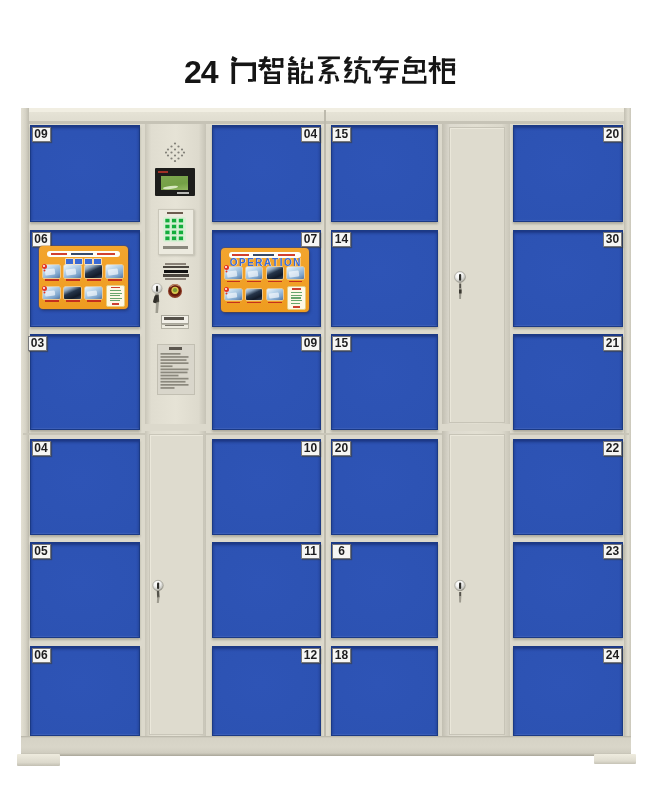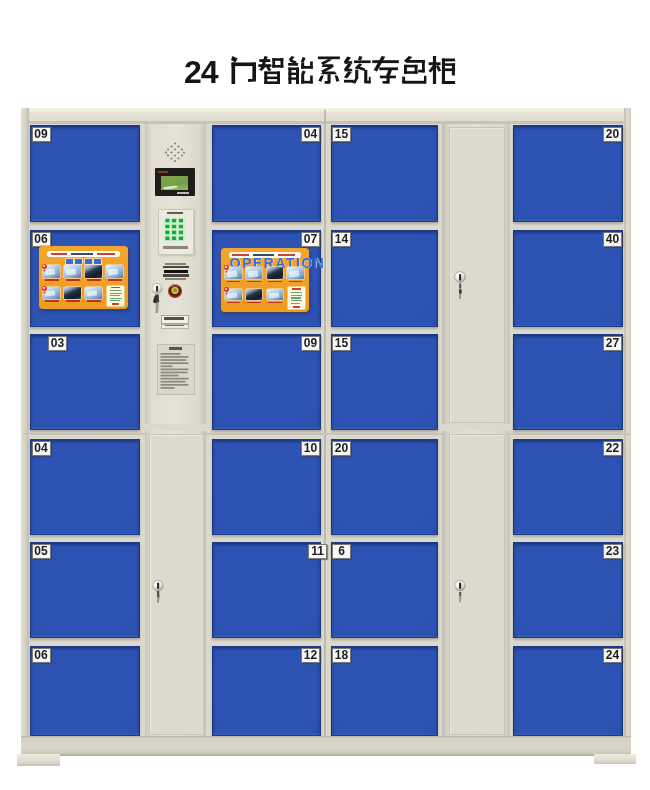--- a/index.html
+++ b/index.html
@@ -143,21 +143,21 @@
 <div class="door" style="left:30.0px;top:125.0px;width:110.0px;height:97.0px"></div>
 
 <div class="lbl" style="left:31.5px;top:127.0px">09</div>
 
 <div class="door" style="left:30.0px;top:229.5px;width:110.0px;height:97.5px"></div>
 
 <div class="lbl" style="left:31.5px;top:231.5px">06</div>
 
 <div class="door" style="left:30.0px;top:334.0px;width:110.0px;height:96.0px"></div>
 
-<div class="lbl" style="left:48px;top:336.0px">03</div>
+<div class="lbl" style="left:28px;top:336.0px">03</div>
 
 <div class="door" style="left:30.0px;top:439.0px;width:110.0px;height:96.0px"></div>
 
 <div class="lbl" style="left:31.5px;top:441.0px">04</div>
 
 <div class="door" style="left:30.0px;top:542.0px;width:110.0px;height:96.0px"></div>
 
 <div class="lbl" style="left:31.5px;top:544.0px">05</div>
 
 <div class="door" style="left:30.0px;top:646.0px;width:110.0px;height:90.0px"></div>
@@ -175,21 +175,21 @@
 <div class="door" style="left:212.0px;top:334.0px;width:109.0px;height:96.0px"></div>
 
 <div class="lbl" style="left:301.0px;top:336.0px">09</div>
 
 <div class="door" style="left:212.0px;top:439.0px;width:109.0px;height:96.0px"></div>
 
 <div class="lbl" style="left:301.0px;top:441.0px">10</div>
 
 <div class="door" style="left:212.0px;top:542.0px;width:109.0px;height:96.0px"></div>
 
-<div class="lbl" style="left:308px;top:544.0px">11</div>
+<div class="lbl" style="left:301.0px;top:544.0px">11</div>
 
 <div class="door" style="left:212.0px;top:646.0px;width:109.0px;height:90.0px"></div>
 
 <div class="lbl" style="left:301.0px;top:648.0px">12</div>
 
 <div class="door" style="left:330.5px;top:125.0px;width:107.0px;height:97.0px"></div>
 
 <div class="lbl" style="left:332.0px;top:127.0px">15</div>
 
 <div class="door" style="left:330.5px;top:229.5px;width:107.0px;height:97.5px"></div>
@@ -211,25 +211,25 @@
 <div class="door" style="left:330.5px;top:646.0px;width:107.0px;height:90.0px"></div>
 
 <div class="lbl" style="left:332.0px;top:648.0px">18</div>
 
 <div class="door" style="left:513.0px;top:125.0px;width:110.0px;height:97.0px"></div>
 
 <div class="lbl" style="left:603.0px;top:127.0px">20</div>
 
 <div class="door" style="left:513.0px;top:229.5px;width:110.0px;height:97.5px"></div>
 
-<div class="lbl" style="left:603.0px;top:231.5px">40</div>
+<div class="lbl" style="left:603.0px;top:231.5px">30</div>
 
 <div class="door" style="left:513.0px;top:334.0px;width:110.0px;height:96.0px"></div>
 
-<div class="lbl" style="left:603.0px;top:336.0px">27</div>
+<div class="lbl" style="left:603.0px;top:336.0px">21</div>
 
 <div class="door" style="left:513.0px;top:439.0px;width:110.0px;height:96.0px"></div>
 
 <div class="lbl" style="left:603.0px;top:441.0px">22</div>
 
 <div class="door" style="left:513.0px;top:542.0px;width:110.0px;height:96.0px"></div>
 
 <div class="lbl" style="left:603.0px;top:544.0px">23</div>
 
 <div class="door" style="left:513.0px;top:646.0px;width:110.0px;height:90.0px"></div>
@@ -281,21 +281,21 @@
 <div class="abs" style="left:2.5px;top:39.5px;width:5px;height:5px;background:#e33424;border-radius:50%;box-shadow:0 4px 0 -1.5px #e33424;">
       <i class="abs" style="left:1.3px;top:1.1px;width:2px;height:2px;background:#fff;border-radius:50%;"></i>
     </div>
 </div>
 
 <div class="abs" style="left:221px;top:247.5px;width:87.5px;height:64.5px;background:linear-gradient(180deg,#f3a52e,#ee9c20);border-radius:4px;box-shadow:0 0 0 1px rgba(150,80,0,.3), 1px 2px 3px rgba(20,30,80,.45);">
 <div class="abs" style="left:9%;top:4.5px;width:82%;height:6px;background:#fdfdf8;border-radius:3px;"></div>
 <div class="abs" style="left:13%;top:6.5px;width:19%;height:2px;background:#d04030;"></div>
 <div class="abs" style="left:36%;top:6.5px;width:25%;height:2px;background:#394a66;"></div>
 <div class="abs" style="left:65%;top:6.5px;width:20%;height:2px;background:#d04030;"></div>
-<div class="abs" style="left:10%;top:11px;width:80%;height:24px;color:#3a6ad4;font-weight:bold;font-size:14px;line-height:8px;text-align:center;letter-spacing:1.5px;text-shadow:0.4px 0.4px 0 #fff;">OPERATION</div>
+<div class="abs" style="left:10%;top:11px;width:80%;height:24px;color:#3a6ad4;font-weight:bold;font-size:10px;line-height:8px;text-align:center;letter-spacing:1.5px;text-shadow:0.4px 0.4px 0 #fff;">OPERATION</div>
 <div class="abs" style="left:4.2px;top:19.0px;width:16.6px;height:12.5px;background:linear-gradient(150deg,#eef5fa 0%,#b9d4ea 35%,#7fa6cd 75%,#54749f 100%);border-radius:1px;box-shadow:0 0 0 0.5px #e8f2fa;"></div>
 <div class="abs" style="left:6.2px;top:23.0px;width:9.6px;height:5.5px;background:rgba(250,252,255,.65);border-radius:1px;transform:rotate(-8deg);"></div>
 <div class="abs" style="left:5.7px;top:33.1px;width:13.6px;height:1.5px;background:#c5301c;"></div>
 <div class="abs" style="left:24.9px;top:19.0px;width:16.6px;height:12.5px;background:linear-gradient(150deg,#eef5fa 0%,#b9d4ea 35%,#7fa6cd 75%,#54749f 100%);border-radius:1px;box-shadow:0 0 0 0.5px #e8f2fa;"></div>
 <div class="abs" style="left:26.9px;top:23.0px;width:9.6px;height:5.5px;background:rgba(250,252,255,.65);border-radius:1px;transform:rotate(-8deg);"></div>
 <div class="abs" style="left:26.4px;top:33.1px;width:13.6px;height:1.5px;background:#c5301c;"></div>
 <div class="abs" style="left:45.5px;top:19.0px;width:16.6px;height:12.5px;background:linear-gradient(155deg,#cfe0ef 0%,#8fa6bd 22%,#25354a 45%,#121b29 75%,#31435c 100%);border-radius:1px;box-shadow:0 0 0 0.5px #e8f2fa;"></div>
 <div class="abs" style="left:47.0px;top:33.1px;width:13.6px;height:1.5px;background:#c5301c;"></div>
 <div class="abs" style="left:66.1px;top:19.0px;width:16.6px;height:12.5px;background:linear-gradient(150deg,#eef5fa 0%,#b9d4ea 35%,#7fa6cd 75%,#54749f 100%);border-radius:1px;box-shadow:0 0 0 0.5px #e8f2fa;"></div>
 <div class="abs" style="left:68.1px;top:23.0px;width:9.6px;height:5.5px;background:rgba(250,252,255,.65);border-radius:1px;transform:rotate(-8deg);"></div>

